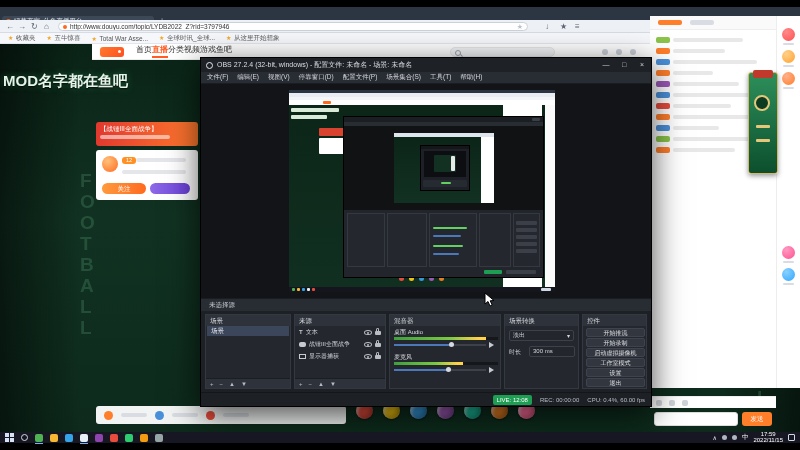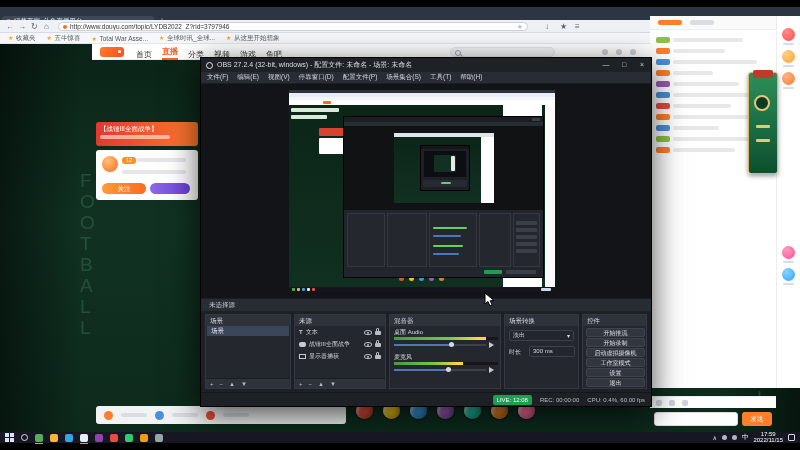--- a/index.html
+++ b/index.html
@@ -23,27 +23,27 @@
   .urlbox input{border:0;outline:0;flex:1;font-size:6.5px;color:#333;background:transparent;padding:0;height:8px;
                 font-family:"Liberation Sans","DejaVu Sans",sans-serif}
   .bookbar{left:0;top:33px;width:800px;height:11px;background:#f5f7fa;border-bottom:1px solid #e2e6ec;
            display:flex;align-items:center;gap:11px;padding:0 8px;box-sizing:border-box}
   .bm{font-size:6.5px;color:#555;position:relative;padding-left:8px;white-space:nowrap}
   .bm::before{content:"★";position:absolute;left:0;top:0;font-size:6px;color:#f5a623}
 
   
   .page{left:0;top:44px;width:800px;height:388px;background:linear-gradient(180deg,#0a2417 0%,#113222 45%,#0d2a1c 100%);overflow:hidden}
   .vignette{top:0;height:100%;width:80px;background:linear-gradient(90deg,rgba(0,0,0,.5),rgba(0,0,0,0))}
-  .vtext{width:16px;word-break:break-all;line-height:21px;font-size:19px;font-weight:400;
+  .vtext{width:16px;word-break:break-all;line-height:21px;font-size:19px;font-weight:700;
          color:rgba(110,190,140,.22);letter-spacing:0}
   .overlay-line{font-size:15px;font-weight:bold;color:#e4f4e9;text-shadow:0 1px 2px rgba(0,0,0,.9),0 0 6px rgba(40,120,70,.8);white-space:nowrap}
   .dyheader{left:92px;top:0;width:708px;height:16px;background:#fff;border-bottom:1px solid #ececec;box-sizing:border-box}
   .dylogo{left:8px;top:3px;width:24px;height:10px;background:linear-gradient(135deg,#ff7a2e,#ff4f1f);border-radius:3px}
   .dylogo::after{content:"";position:absolute;right:3px;top:3px;width:3px;height:3px;border-radius:50%;background:#fff}
-  .dnav{left:44px;top:0;height:16px;display:flex;align-items:flex-end;gap:10px}
+  .dnav{left:44px;top:0;height:16px;display:flex;align-items:flex-start;}
   .dnav span{font-size:8px;color:#333;white-space:nowrap}
   .dnav span.active{color:#ff5d23;font-weight:bold;border-bottom:2px solid #ff5d23;padding-bottom:1px}
   .dsearch{left:358px;top:3px;width:105px;height:10px;background:#f3f4f6;border:1px solid #e4e6ea;border-radius:5px;box-sizing:border-box}
   .i-mag{position:absolute;left:4px;top:2px;width:4px;height:4px;border:1px solid #9aa0a8;border-radius:50%}
   .i-mag::after{content:"";position:absolute;left:3.5px;top:3.5px;width:3px;height:1px;background:#9aa0a8;transform:rotate(45deg)}
   .hdot{width:6px;height:6px;border-radius:50%;background:#c9ced6}
   .pill{height:9px;border:1px solid #ffd0b8;background:#fff7f2;border-radius:5px}
   .avatar{width:10px;height:10px;border-radius:50%;background:radial-gradient(circle at 35% 30%,#ffb36b,#ff6a1f)}
 
   .sidebanner{left:96px;top:78px;width:102px;height:24px;border-radius:3px;
@@ -202,20 +202,21 @@
     <span class="bm">全球时讯_全球...</span>
     <span class="bm">从这里开始想象</span>
   </div>
 
   <div class="abs page">
     <div class="abs vignette" style="left:0"></div>
     <div class="abs vignette" style="right:0;transform:scaleX(-1)"></div>
     <div class="abs vtext" style="left:80px;top:126px">FOOTBALL</div>
     <div class="abs vtext" style="left:757px;top:196px">FOOTBALL</div>
 
+    <div class="abs overlay-line" style="left:3px;top:28px">MOD名字都在鱼吧</div>
 
     <div class="abs dyheader">
       <div class="abs dylogo"></div>
       <div class="abs dnav">
         <span>首页</span>
         <span class="active">直播</span>
         <span>分类</span>
         <span>视频</span>
         <span>游戏</span>
         <span>鱼吧</span>

